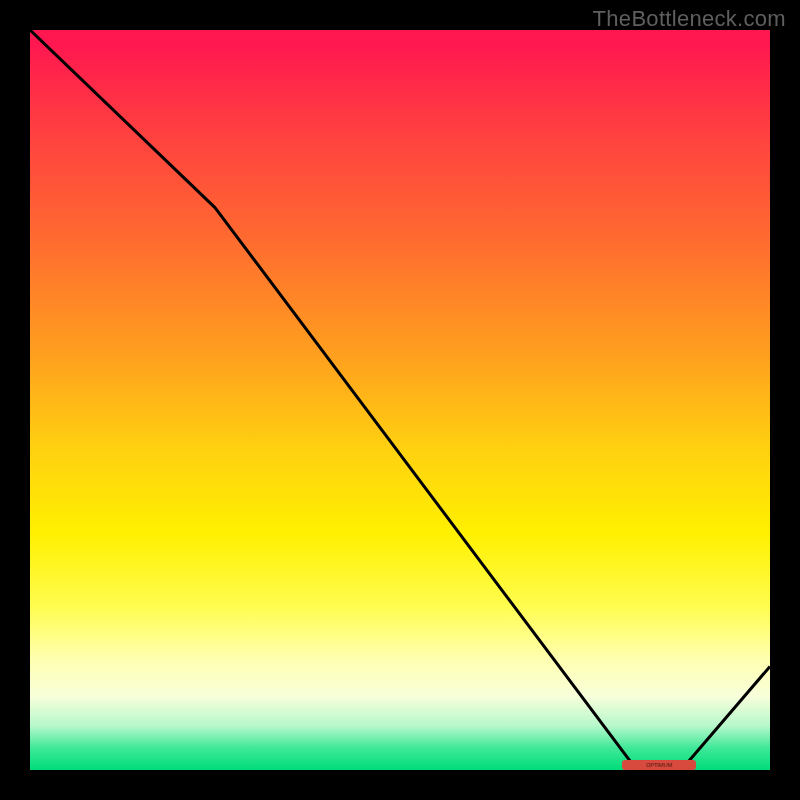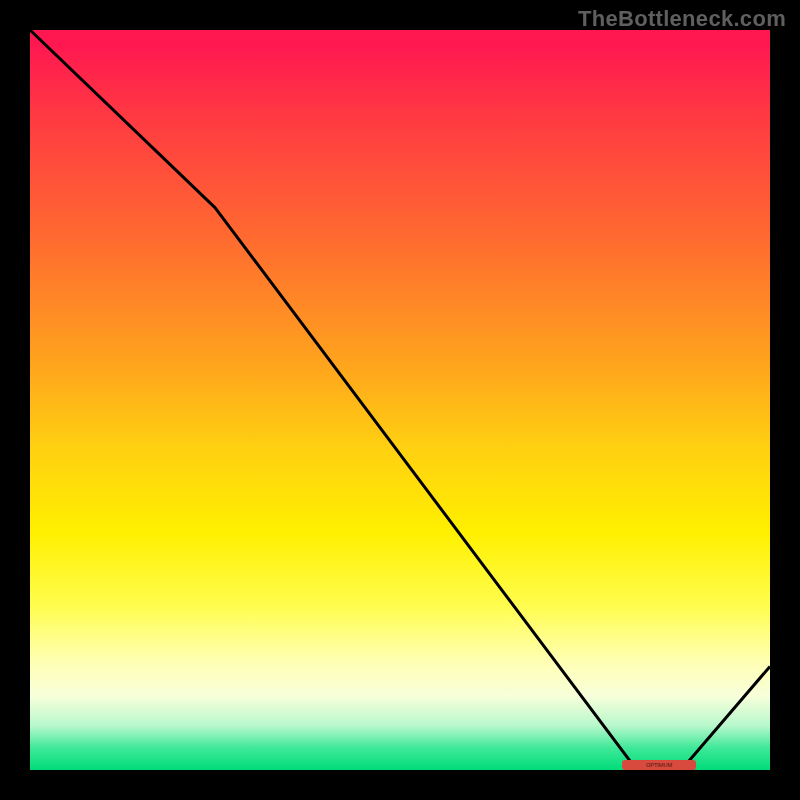--- a/index.html
+++ b/index.html
@@ -9,21 +9,21 @@
     width: 800px;
     height: 800px;
     background: #000;
   }
   .watermark {
     position: absolute;
     top: 6px;
     right: 14px;
     font-family: Arial, Helvetica, sans-serif;
     font-size: 22px;
-    font-weight: bold;
+    font-weight: normal;
     color: #5f5f5f;
     letter-spacing: 0.3px;
   }
   .plot {
     position: absolute;
     left: 30px;
     top: 30px;
     width: 740px;
     height: 740px;
     background: linear-gradient(to bottom,

